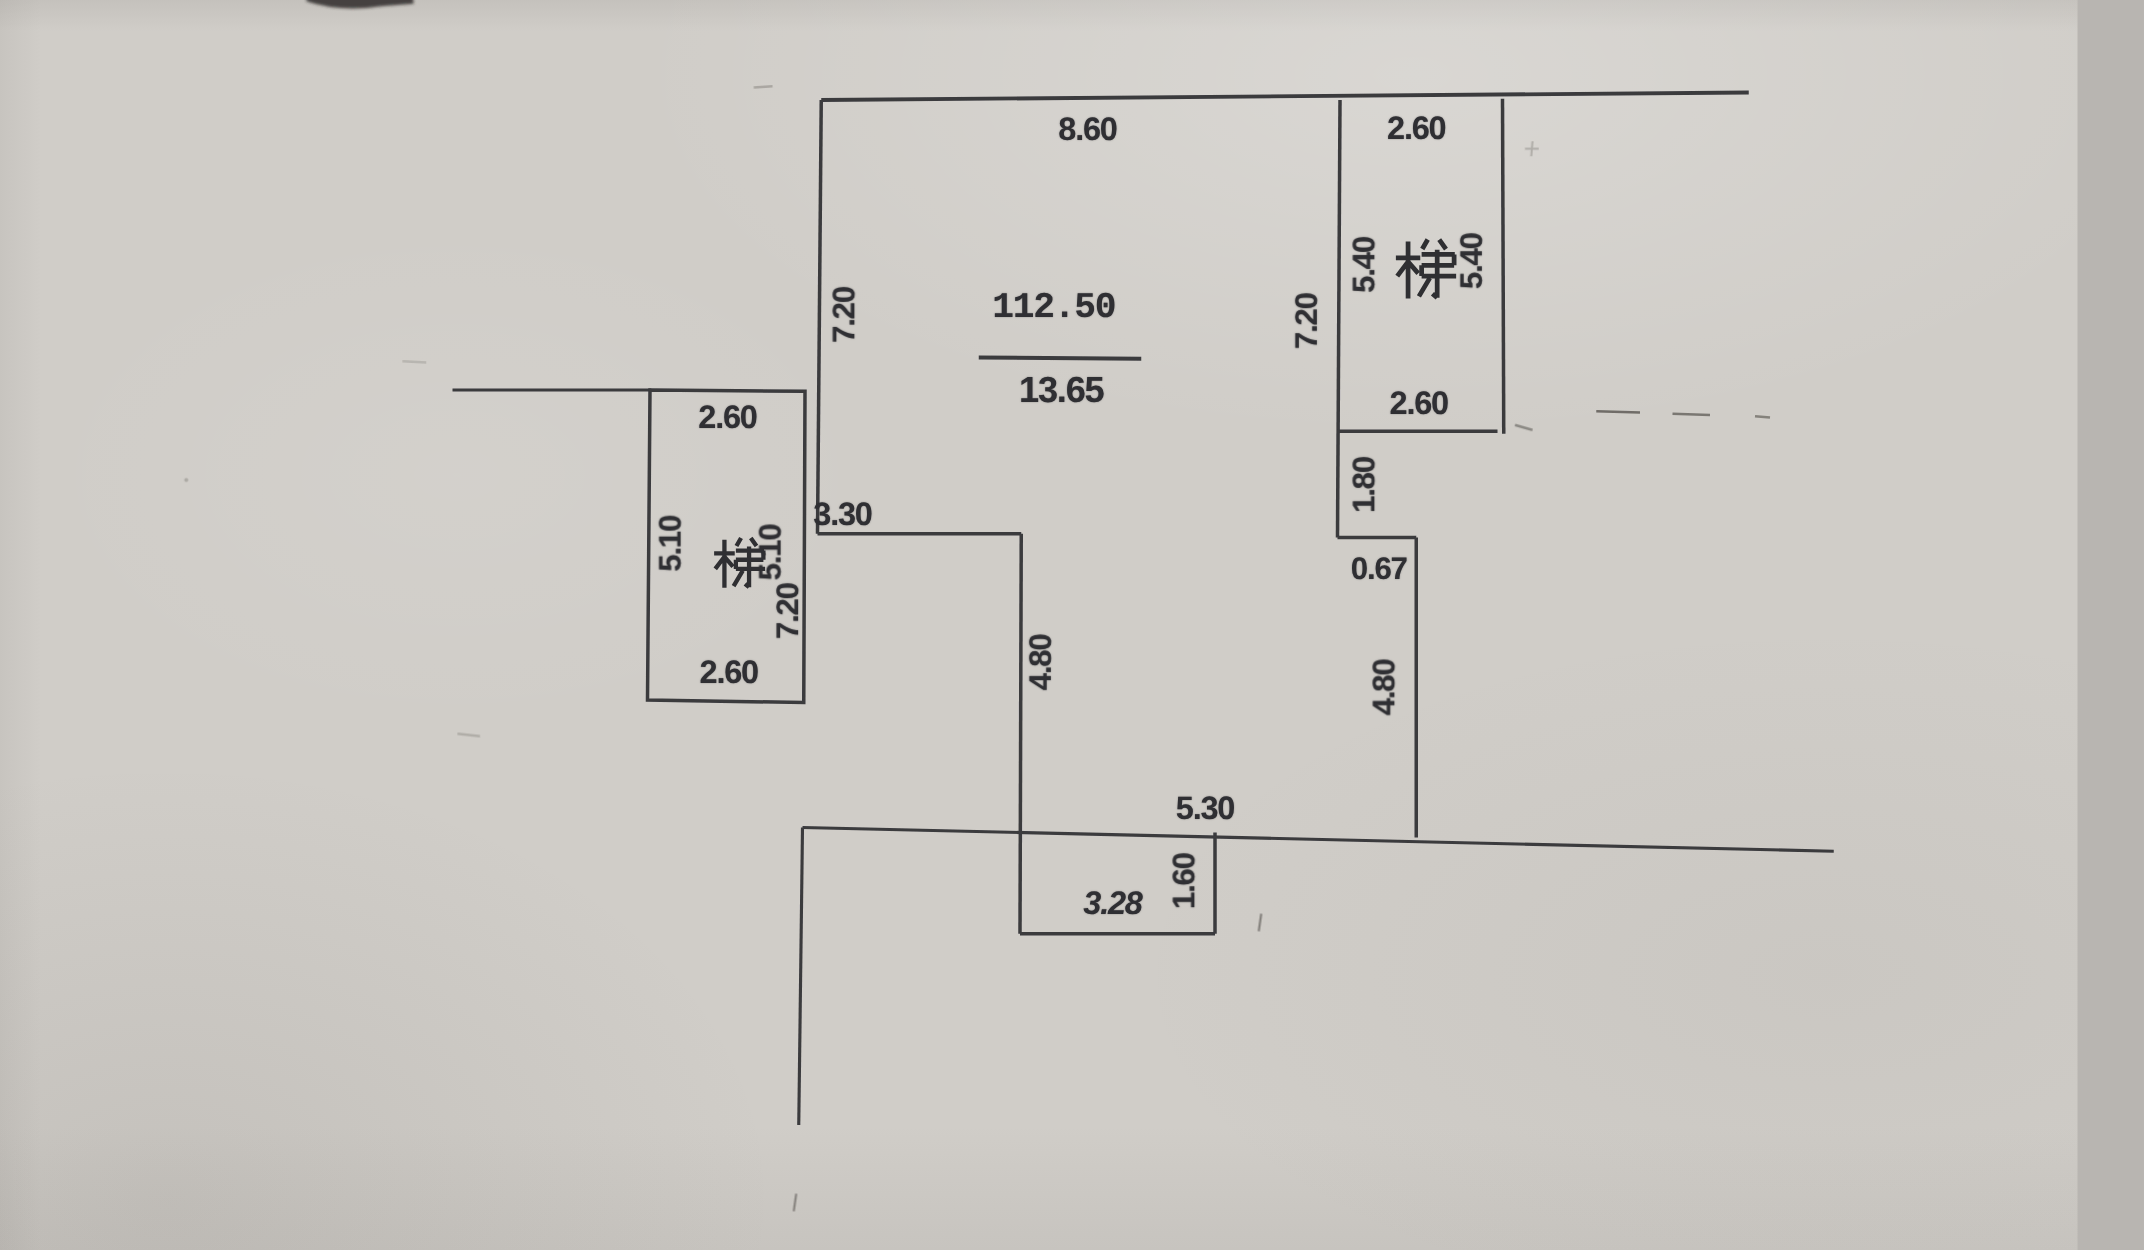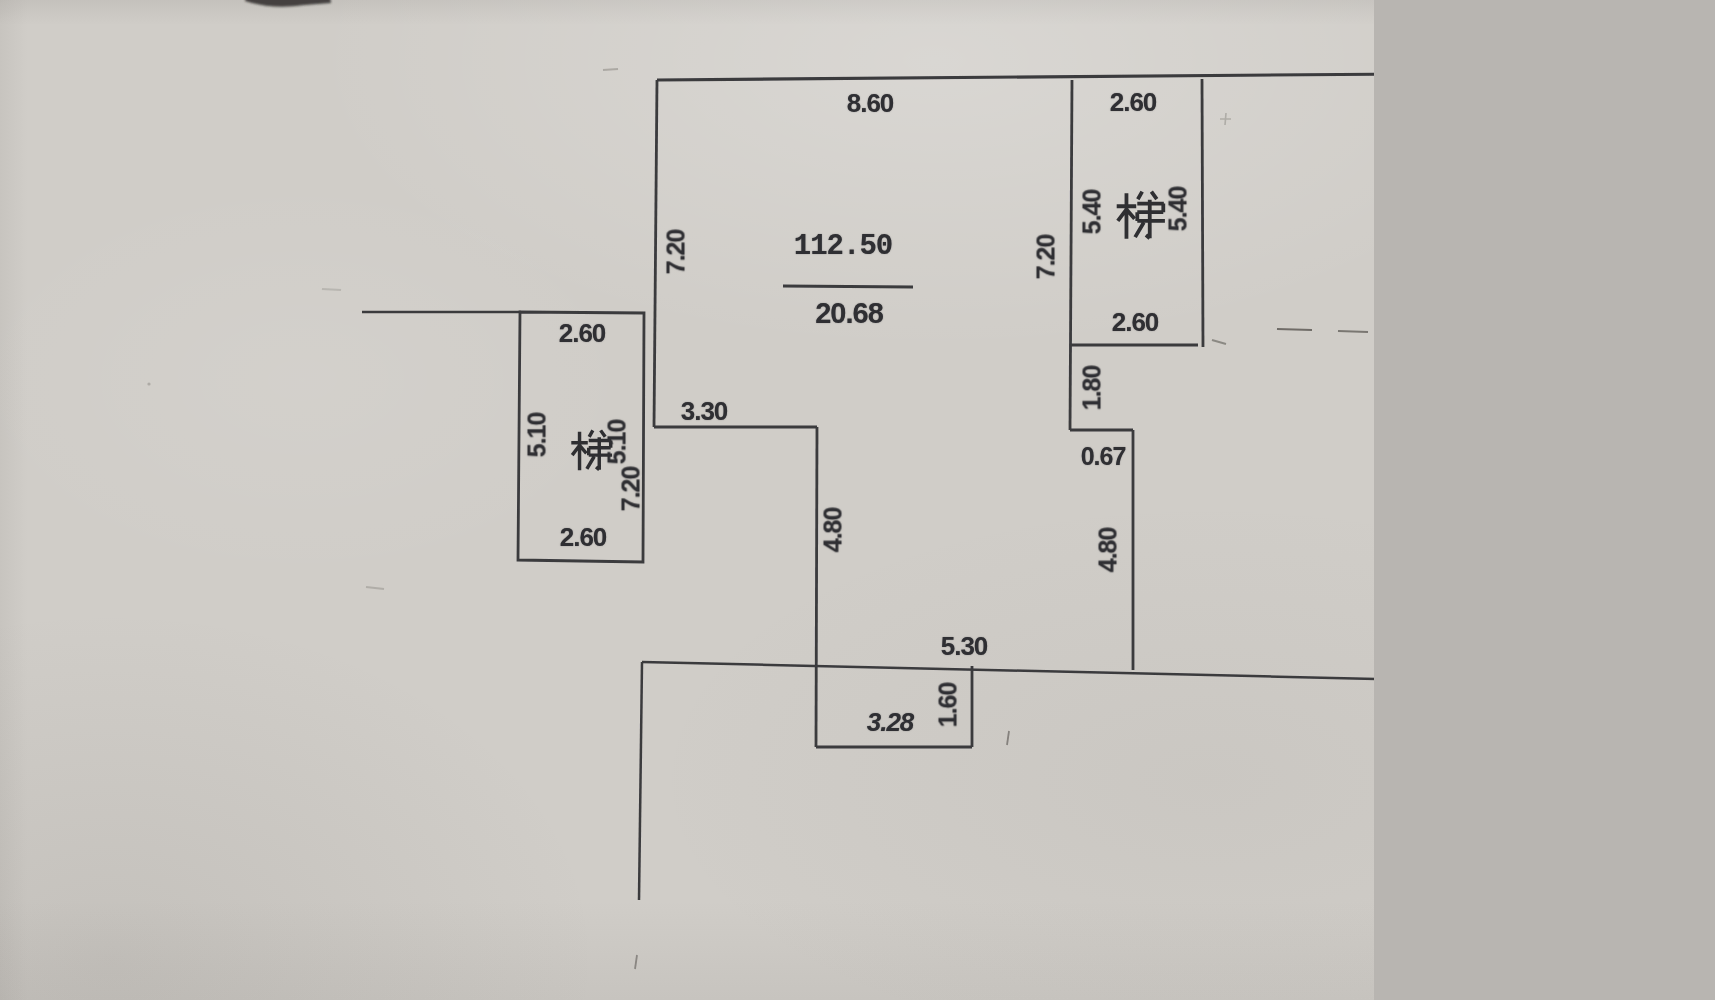--- a/index.html
+++ b/index.html
@@ -1,17 +1,17 @@
 <!DOCTYPE html>
 <html><head>
 <meta charset="utf-8">
 <style>
   html,body{margin:0;padding:0;background:#b8b5b1;}
   #paper{
-    position:relative; width:1374px; height:1000px; overflow:hidden;
+    position:relative; width:1662px; height:1000px; overflow:hidden;
     background:
       radial-gradient(ellipse 900px 420px at 68% 6%, rgba(255,255,255,.20), rgba(255,255,255,0) 70%),
       radial-gradient(ellipse 700px 500px at 8% 96%, rgba(92,87,82,.10), rgba(92,87,82,0) 70%),
       radial-gradient(ellipse 500px 300px at 22% 38%, rgba(255,255,255,.07), rgba(255,255,255,0) 70%),
       radial-gradient(ellipse 800px 400px at 88% 78%, rgba(110,105,100,.06), rgba(110,105,100,0) 70%),
       linear-gradient(180deg, rgba(96,92,88,.10) 0%, rgba(96,92,88,0) 2.5%),
       linear-gradient(90deg, rgba(96,92,88,.08) 0%, rgba(96,92,88,0) 2%),
       linear-gradient(180deg, rgba(255,255,255,0) 90%, rgba(80,76,72,.07) 100%),
       #d0cdc8;
     font-family:"Liberation Sans", sans-serif;
@@ -84,34 +84,34 @@
   </svg>
 
   <div class="dim" style="left:870px;  top:103px;">8.60</div>
   <div class="dim" style="left:1133px; top:102px;">2.60</div>
   <div class="dim v s25" style="left:676px;  top:252px;">7.20</div>
   <div class="dim v s25" style="left:1092px; top:212px;">5.40</div>
   <div class="dim v s25" style="left:1178px; top:209px;">5.40</div>
   <div class="dim v s25" style="left:1046px; top:257px;">7.20</div>
 
   <div class="dim big" style="left:843px;  top:246px;font-family:Liberation Mono, monospace;">112.50</div>
-  <div class="dim big" style="left:849px;  top:313px;">20.68</div>
+  <div class="dim big" style="left:849px;  top:313px;">13.65</div>
 
   <div class="dim" style="left:1135px; top:322px;">2.60</div>
   <div class="dim v s25" style="left:1092px; top:388px;">1.80</div>
   <div class="dim s25" style="left:1103px; top:456px;">0.67</div>
   <div class="dim v s25" style="left:1108px; top:550px;">4.80</div>
 
   <div class="dim" style="left:582px;  top:333px;">2.60</div>
   <div class="dim v s25" style="left:537px;  top:435px;">5.10</div>
   <div class="dim v s25" style="left:617px;  top:442px;">5.10</div>
   <div class="dim v s25" style="left:631px;  top:489px;">7.20</div>
   <div class="dim" style="left:583px;  top:537px;">2.60</div>
 
-  <div class="dim" style="left:704px;  top:411px;">3.30</div>
+  <div class="dim" style="left:674px;  top:411px;">3.30</div>
   <div class="dim v s25" style="left:833px;  top:530px;">4.80</div>
 
   <div class="dim" style="left:964px;  top:646px;">5.30</div>
   <div class="dim" style="left:890px;  top:722px;font-style:italic;">3.28</div>
   <div class="dim v s25" style="left:948px;  top:705px;">1.60</div>
 
   <div class="glyph" style="left:1140px; top:216px;" role="img" aria-label="梯">
     <svg width="52" height="54" viewBox="0 0 96 96" fill="none" stroke="#2f2f32" stroke-width="7">
       <path d="M23,6 L23,90 M5,30 L41,30 M22,37 L7,57 M24,37 L38,53"></path>
       <path d="M52,3 L44,17 M69,3 L79,17 M43,25 L92,25 M91,25 L91,41 M91,41 L43,41 M43,41 L43,57 M43,57 L94,57 M66,18 L66,89 M66,89 L59,83 M55,60 L39,87"></path>

